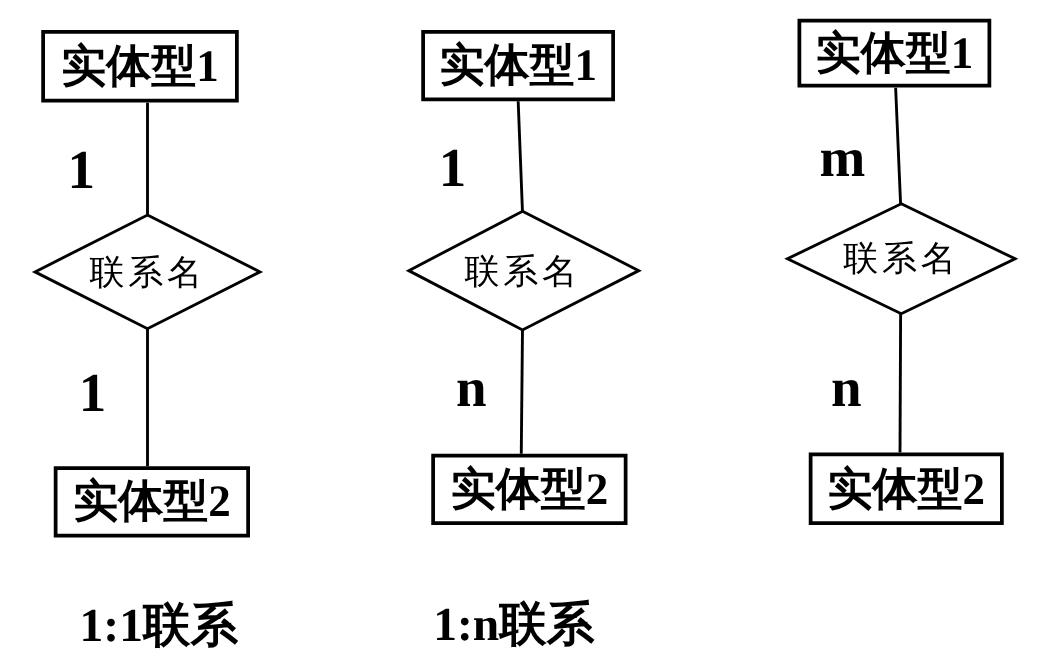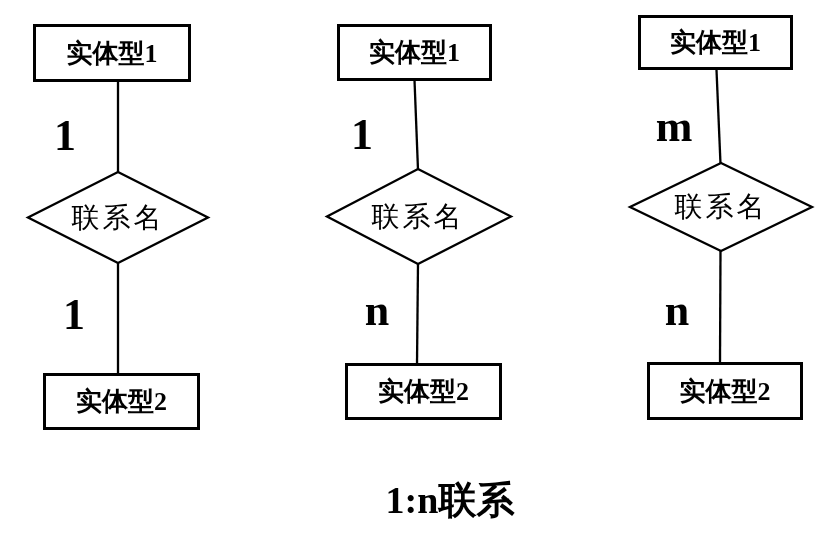--- a/index.html
+++ b/index.html
@@ -23,21 +23,21 @@
     z-index: 1;
   }
   .entity-box {
     position: absolute;
     box-sizing: border-box;
     border: 3px solid #000000;
     background: #ffffff;
     display: flex;
     align-items: center;
     justify-content: center;
-    font-size: 26px;
+    font-size: 36px;
     font-weight: bold;
     white-space: nowrap;
     z-index: 2;
   }
   .diamond-label {
     position: absolute;
     transform: translate(-50%, -50%);
     font-size: 28px;
     font-weight: normal;
     letter-spacing: 3px;
@@ -85,31 +85,32 @@
 
   <div class="entity-box" style="left:33px; top:24px; width:158px; height:58px;">
     <span>实体型1</span>
   </div>
   <div class="cardinality" style="left:65px; top:136px;">1</div>
   <div class="diamond-label" style="left:118px; top:218px;">联系名</div>
   <div class="cardinality" style="left:74px; top:315px;">1</div>
   <div class="entity-box" style="left:43px; top:373px; width:157px; height:57px;">
     <span>实体型2</span>
   </div>
+  <div class="caption" style="left:127px; top:482px;">1:1联系</div>
 
   <div class="entity-box" style="left:337px; top:24px; width:155px; height:57px;">
     <span>实体型1</span>
   </div>
   <div class="cardinality" style="left:362px; top:135px;">1</div>
   <div class="diamond-label" style="left:418px; top:217px;">联系名</div>
   <div class="cardinality" style="left:377px; top:311px;">n</div>
   <div class="entity-box" style="left:345px; top:363px; width:157px; height:57px;">
     <span>实体型2</span>
   </div>
-  <div class="caption" style="left:450px; top:481px;">1:n联系</div>
+  <div class="caption" style="left:411px; top:481px;">1:n联系</div>
 
   <div class="entity-box" style="left:638px; top:15px; width:155px; height:55px;">
     <span>实体型1</span>
   </div>
   <div class="cardinality" style="left:674px; top:127px;">m</div>
   <div class="diamond-label" style="left:721px; top:207px;">联系名</div>
   <div class="cardinality" style="left:677px; top:311px;">n</div>
   <div class="entity-box" style="left:647px; top:362px; width:156px; height:58px;">
     <span>实体型2</span>
   </div>

